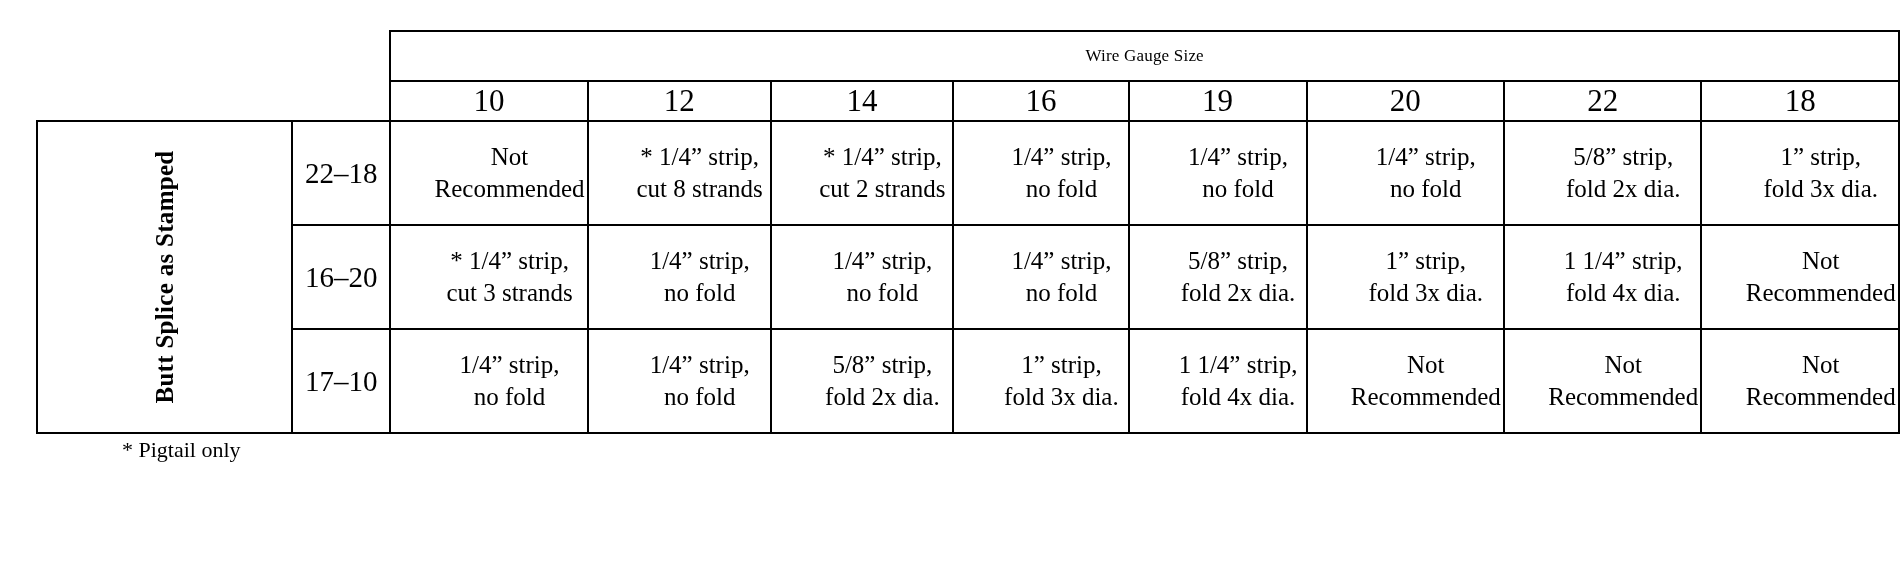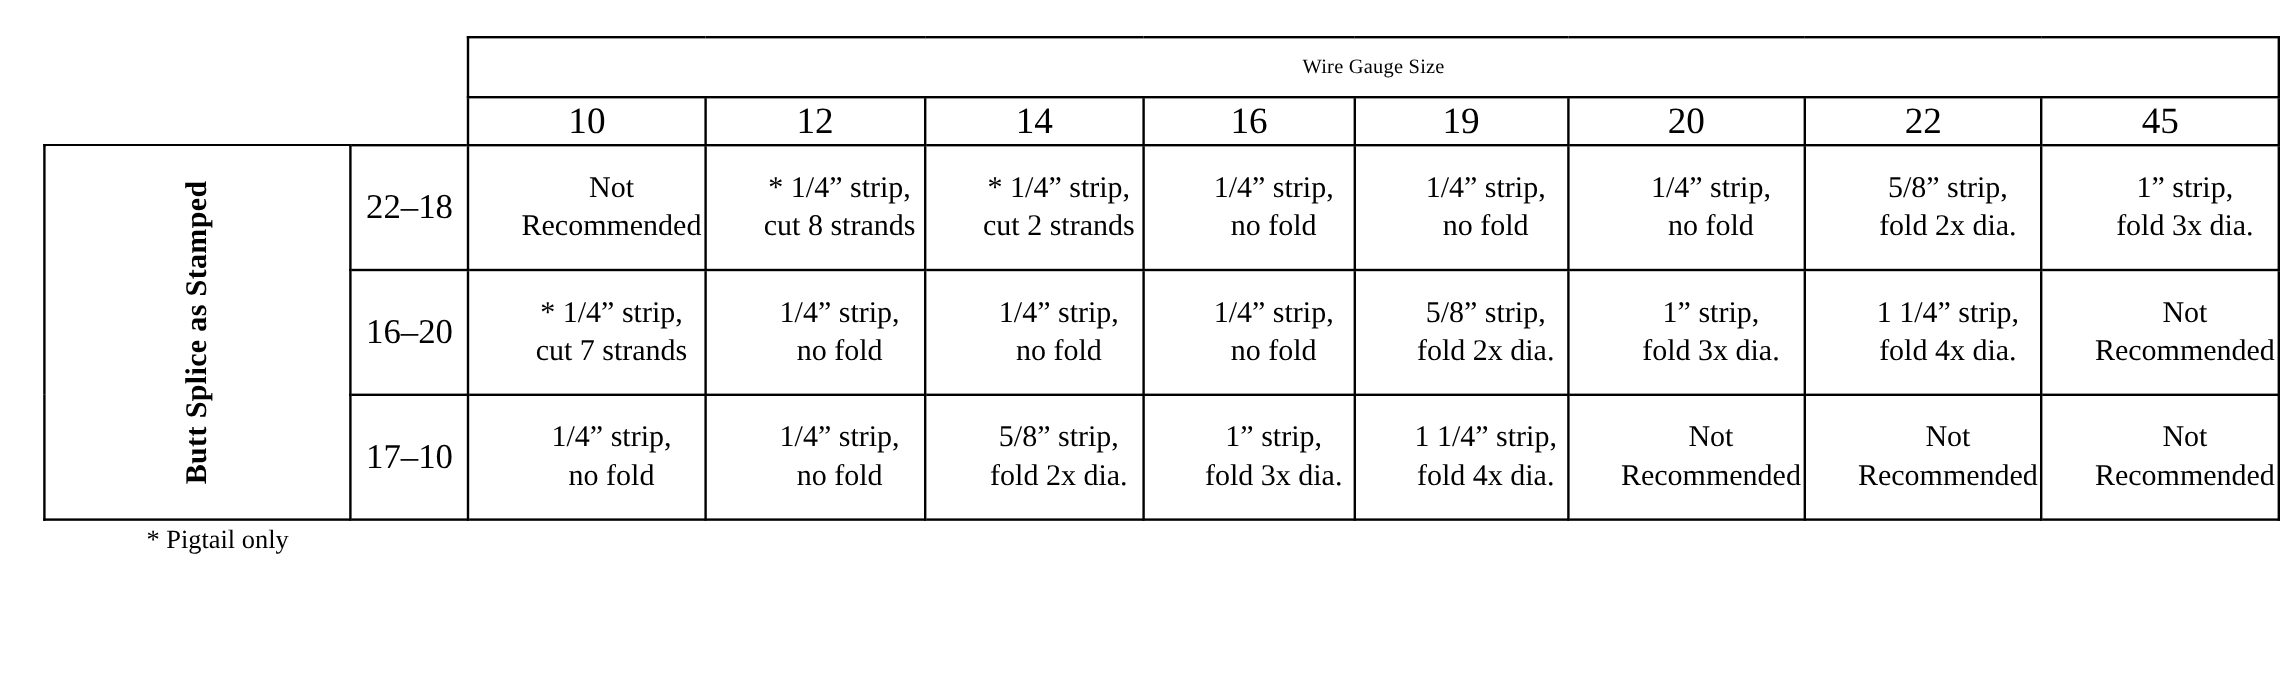--- a/index.html
+++ b/index.html
@@ -138,21 +138,21 @@
       <tr>
         <td class="corner-spacer"></td>
         <td class="corner-spacer"></td>
         <td class="col-header">10</td>
         <td class="col-header">12</td>
         <td class="col-header">14</td>
         <td class="col-header">16</td>
         <td class="col-header">19</td>
         <td class="col-header">20</td>
         <td class="col-header">22</td>
-        <td class="col-header">45</td>
+        <td class="col-header">18</td>
       </tr>
 
       <tr>
         <td class="group-label-cell" rowspan="3">
           <span class="group-label-rot">Butt Splice as Stamped</span>
         </td>
         <td class="row-label">22–18</td>
         <td class="data-cell">
           <span class="ln">Not</span>
           <span class="ln">Recommended</span>
@@ -184,21 +184,21 @@
         <td class="data-cell">
           <span class="ln">1” strip,</span>
           <span class="ln">fold 3x dia.</span>
         </td>
       </tr>
 
       <tr>
         <td class="row-label">16–20</td>
         <td class="data-cell">
           <span class="ln">* 1/4” strip,</span>
-          <span class="ln">cut 7 strands</span>
+          <span class="ln">cut 3 strands</span>
         </td>
         <td class="data-cell">
           <span class="ln">1/4” strip,</span>
           <span class="ln">no fold</span>
         </td>
         <td class="data-cell">
           <span class="ln">1/4” strip,</span>
           <span class="ln">no fold</span>
         </td>
         <td class="data-cell">

